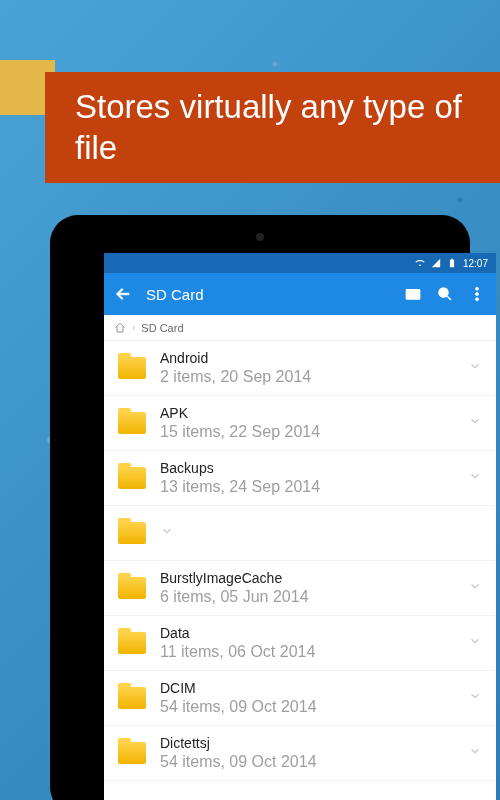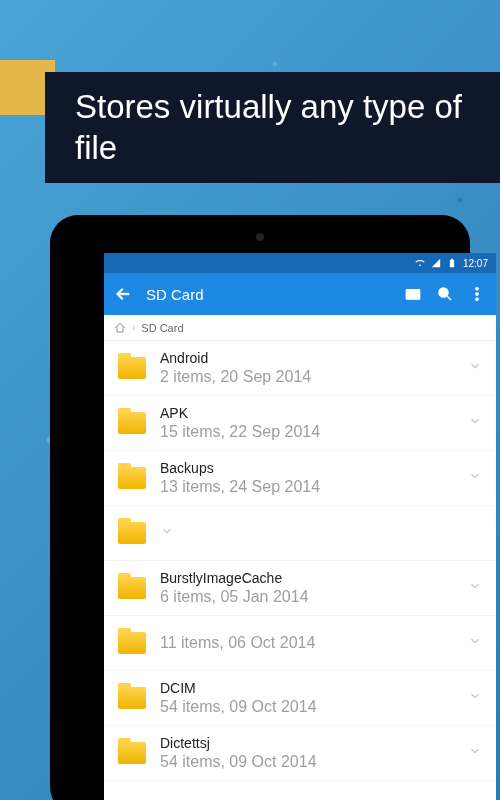--- a/index.html
+++ b/index.html
@@ -16,21 +16,21 @@
     background:
       radial-gradient(circle at 55% 8%, rgba(255,255,255,.15) 2px, transparent 3px),
       radial-gradient(circle at 80% 12%, rgba(255,255,255,.22) 3px, transparent 4px),
       radial-gradient(circle at 92% 25%, rgba(11,60,120,.25) 2px, transparent 3px),
       radial-gradient(circle at 10% 55%, rgba(255,255,255,.18) 3px, transparent 4px);
     pointer-events:none;
   }
 
   .headline {
     position:absolute; top:72px; left:45px;
-    background:#0f172a; color:#fff;
+    background:#c2410c; color:#fff;
     padding:14px 29px 14px 30px;
     font-size:33px; font-weight:300; line-height:1.25;
     z-index:2;
   }
   .headline b { font-weight:500; }
   .headline-accent {
     position:absolute; top:60px; left:0;
     width:55px; height:55px; background:#e3b74a; z-index:1;
   }
 
@@ -187,29 +187,30 @@
         <div class="file-row">
           <div class="folder-icon"></div>
           <span class="row-chevron"><svg viewBox="0 0 24 24">
               <path d="M6 9l6 6 6-6"></path>
             </svg></span>
         </div>
         <div class="file-row">
           <div class="folder-icon"></div>
           <div class="file-meta">
             <div class="file-name">BurstlyImageCache</div>
-            <div class="file-sub">6 items, 05 Jan 2014</div>
-          </div>
-          <span class="row-chevron"><svg viewBox="0 0 24 24">
-              <path d="M6 9l6 6 6-6"></path>
-            </svg></span>
-        </div>
-        <div class="file-row">
-          <div class="folder-icon"></div>
-          <div class="file-meta">
+            <div class="file-sub">6 items, 05 Jun 2014</div>
+          </div>
+          <span class="row-chevron"><svg viewBox="0 0 24 24">
+              <path d="M6 9l6 6 6-6"></path>
+            </svg></span>
+        </div>
+        <div class="file-row">
+          <div class="folder-icon"></div>
+          <div class="file-meta">
+            <div class="file-name">Data</div>
             <div class="file-sub">11 items, 06 Oct 2014</div>
           </div>
           <span class="row-chevron"><svg viewBox="0 0 24 24">
               <path d="M6 9l6 6 6-6"></path>
             </svg></span>
         </div>
         <div class="file-row">
           <div class="folder-icon"></div>
           <div class="file-meta">
             <div class="file-name">DCIM</div>

